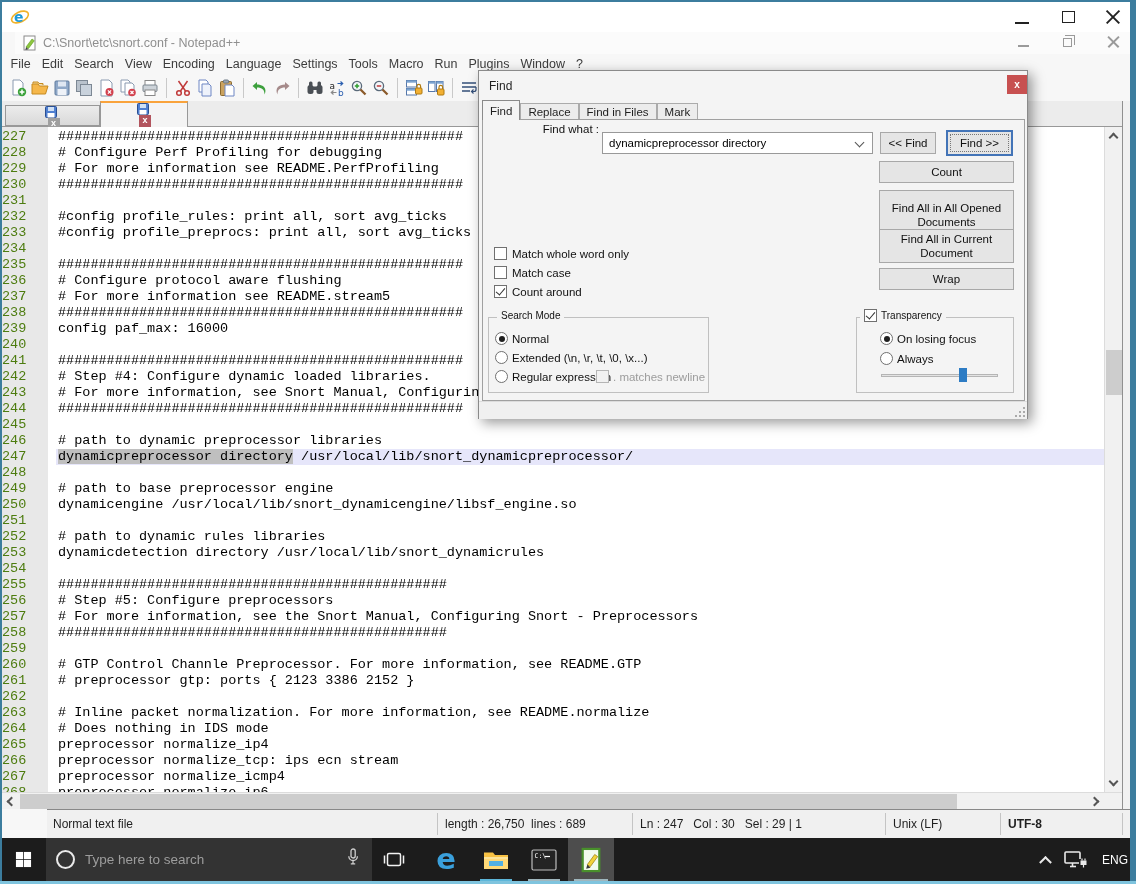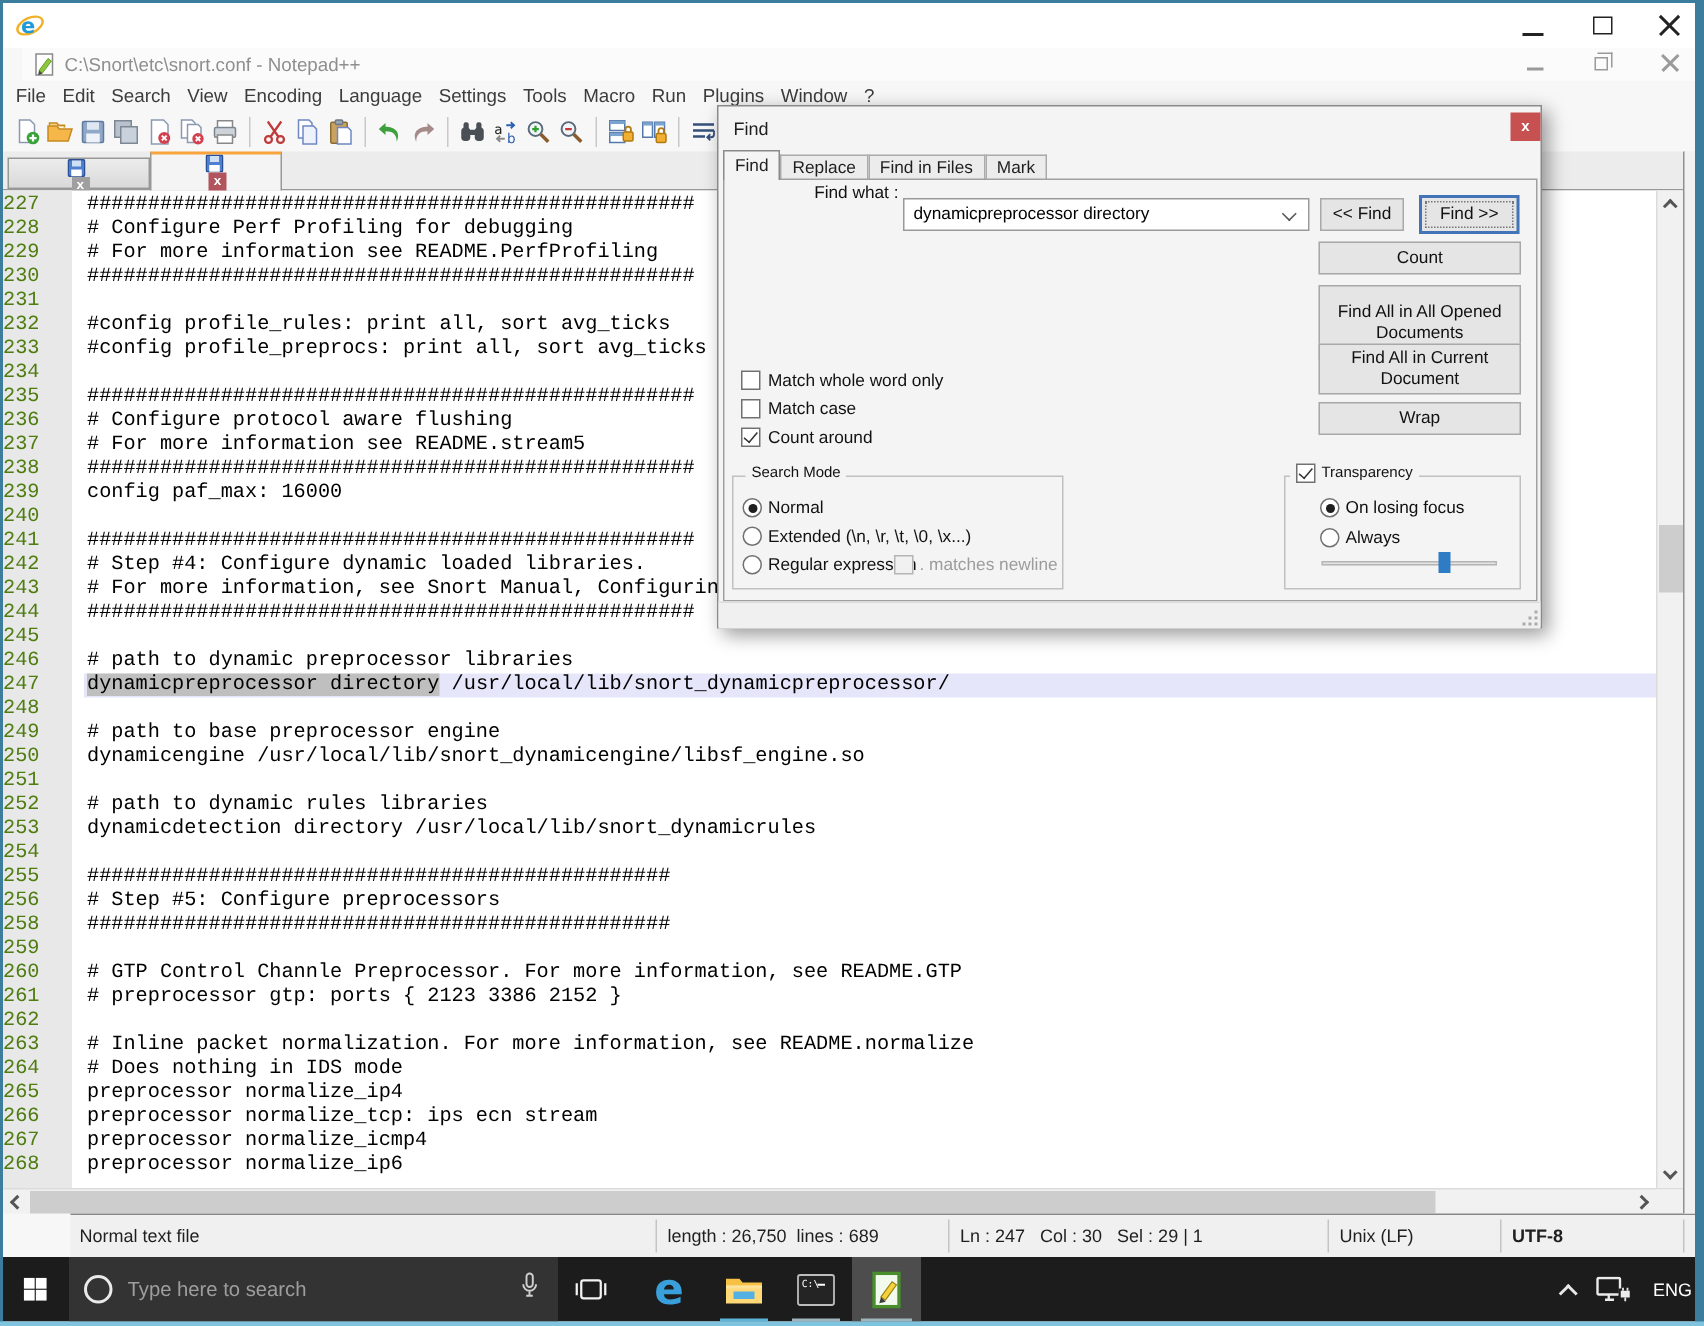--- a/index.html
+++ b/index.html
@@ -368,20 +368,21 @@
           <div class="line cur"><span class="ln">247</span><span class="sp"></span><span class="code"><span class="match">dynamicpreprocessor directory</span><span> /usr/local/lib/snort_dynamicpreprocessor/</span></span></div>
           <div class="line"><span class="ln">248</span><span class="sp"></span><span class="code"></span></div>
           <div class="line"><span class="ln">249</span><span class="sp"></span><span class="code"># path to base preprocessor engine</span></div>
           <div class="line"><span class="ln">250</span><span class="sp"></span><span class="code">dynamicengine /usr/local/lib/snort_dynamicengine/libsf_engine.so</span></div>
           <div class="line"><span class="ln">251</span><span class="sp"></span><span class="code"></span></div>
           <div class="line"><span class="ln">252</span><span class="sp"></span><span class="code"># path to dynamic rules libraries</span></div>
           <div class="line"><span class="ln">253</span><span class="sp"></span><span class="code">dynamicdetection directory /usr/local/lib/snort_dynamicrules</span></div>
           <div class="line"><span class="ln">254</span><span class="sp"></span><span class="code"></span></div>
           <div class="line"><span class="ln">255</span><span class="sp"></span><span class="code">################################################</span></div>
           <div class="line"><span class="ln">256</span><span class="sp"></span><span class="code"># Step #5: Configure preprocessors</span></div>
+          <div class="line"><span class="ln">257</span><span class="sp"></span><span class="code"># For more information, see the Snort Manual, Configuring Snort - Preprocessors</span></div>
           <div class="line"><span class="ln">258</span><span class="sp"></span><span class="code">################################################</span></div>
           <div class="line"><span class="ln">259</span><span class="sp"></span><span class="code"></span></div>
           <div class="line"><span class="ln">260</span><span class="sp"></span><span class="code"># GTP Control Channle Preprocessor. For more information, see README.GTP</span></div>
           <div class="line"><span class="ln">261</span><span class="sp"></span><span class="code"># preprocessor gtp: ports { 2123 3386 2152 }</span></div>
           <div class="line"><span class="ln">262</span><span class="sp"></span><span class="code"></span></div>
           <div class="line"><span class="ln">263</span><span class="sp"></span><span class="code"># Inline packet normalization. For more information, see README.normalize</span></div>
           <div class="line"><span class="ln">264</span><span class="sp"></span><span class="code"># Does nothing in IDS mode</span></div>
           <div class="line"><span class="ln">265</span><span class="sp"></span><span class="code">preprocessor normalize_ip4</span></div>
           <div class="line"><span class="ln">266</span><span class="sp"></span><span class="code">preprocessor normalize_tcp: ips ecn stream</span></div>
           <div class="line"><span class="ln">267</span><span class="sp"></span><span class="code">preprocessor normalize_icmp4</span></div>

